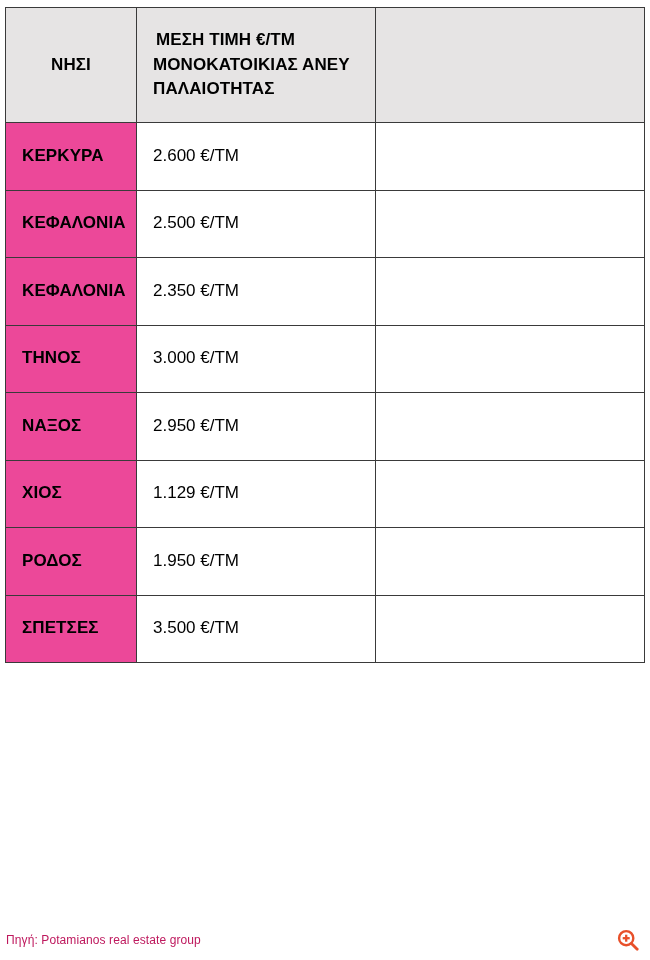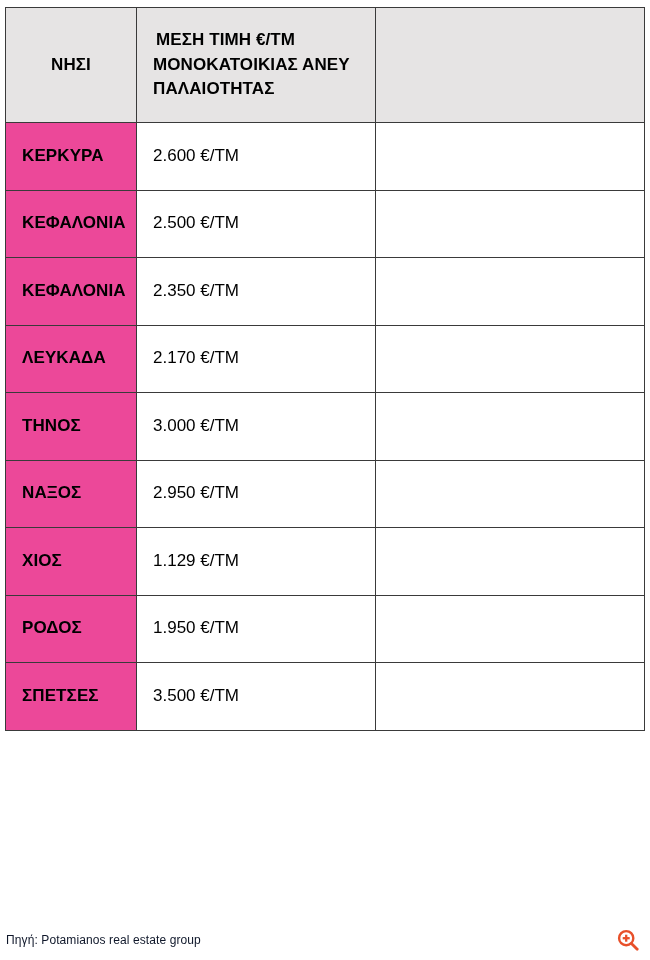--- a/index.html
+++ b/index.html
@@ -104,21 +104,21 @@
   td.blank-cell {
     background: #ffffff;
   }
 
   
   .source-note {
     position: absolute;
     left: 6px;
     top: 933px;
     font-size: 12px;
-    color: #0f172a;
+    color: #be185d;
     white-space: nowrap;
     letter-spacing: 0.1px;
   }
 
   .zoom-icon {
     position: absolute;
     left: 616px;
     top: 928px;
     width: 24px;
     height: 24px;
@@ -158,25 +158,20 @@
             <td class="island-cell">ΚΕΦΑΛΟΝΙΑ</td>
             <td class="price-cell">2.500 €/ΤΜ</td>
             <td class="blank-cell"></td>
           </tr>
           <tr>
             <td class="island-cell">ΚΕΦΑΛΟΝΙΑ</td>
             <td class="price-cell">2.350 €/ΤΜ</td>
             <td class="blank-cell"></td>
           </tr>
           <tr>
-            <td class="island-cell">ΛΕΥΚΑΔΑ</td>
-            <td class="price-cell">2.170 €/ΤΜ</td>
-            <td class="blank-cell"></td>
-          </tr>
-          <tr>
             <td class="island-cell">ΤΗΝΟΣ</td>
             <td class="price-cell">3.000 €/ΤΜ</td>
             <td class="blank-cell"></td>
           </tr>
           <tr>
             <td class="island-cell">ΝΑΞΟΣ</td>
             <td class="price-cell">2.950 €/ΤΜ</td>
             <td class="blank-cell"></td>
           </tr>
           <tr>

